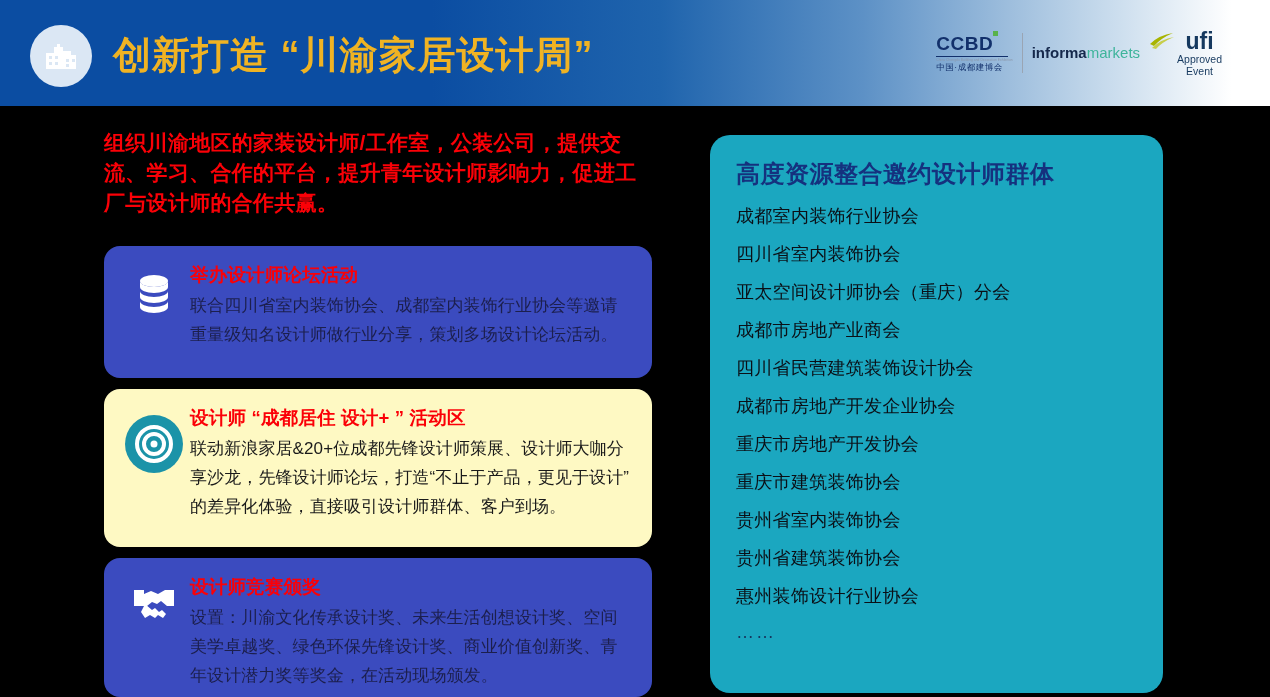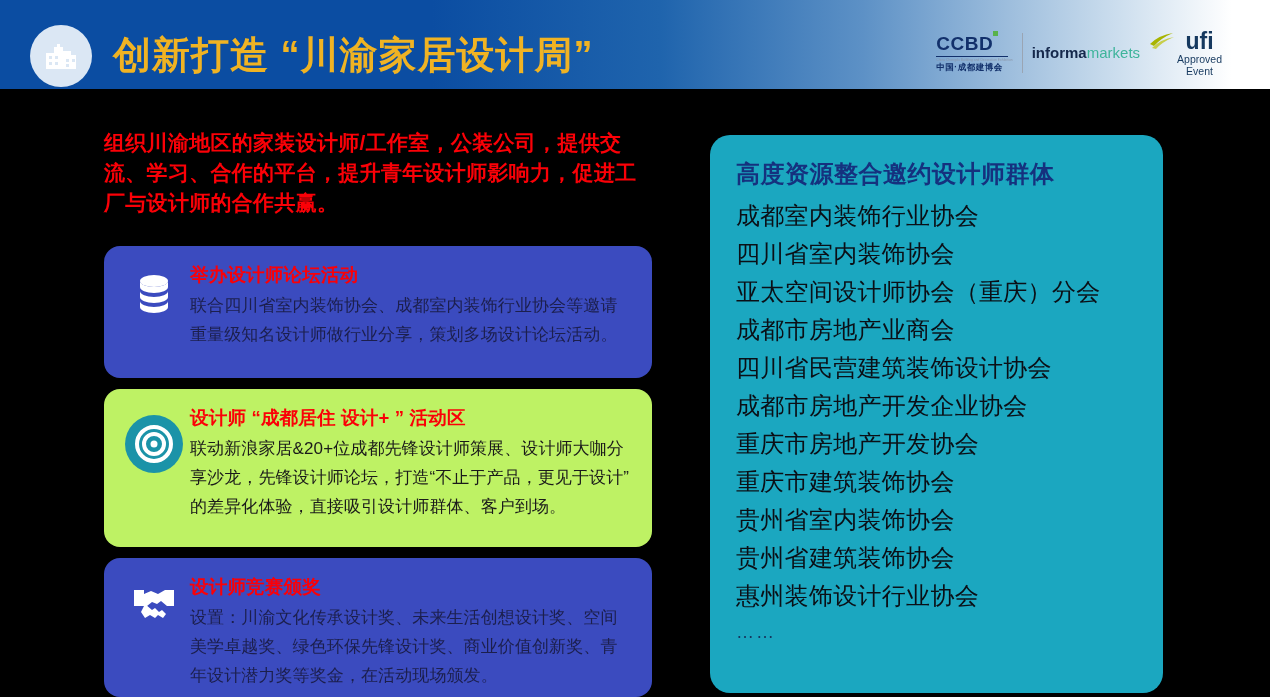--- a/index.html
+++ b/index.html
@@ -13,21 +13,21 @@
     overflow: hidden;
     font-family: "Liberation Sans", "DejaVu Sans", sans-serif;
     position: relative;
   }
 
   
   .header {
     position: absolute;
     left: 0; top: 0;
     width: 1270px;
-    height: 89px;
+    height: 106px;
     background: linear-gradient(to right,
         #0b4da2 0%, #0b4da2 34%, #1f64ad 52%,
         #5d91c6 68%, #9bbcdc 79%, #ccdeee 88%, #ffffff 97%, #ffffff 100%);
     overflow: hidden;
   }
   .header-icon-circle {
     position: absolute;
     left: 30px; top: 25px;
     width: 62px; height: 62px;
     border-radius: 50%;
@@ -63,21 +63,21 @@
     position: relative; display: inline-block;
   }
   .ccbd-dot {
     position: absolute; right: -5px; top: -3px;
     width: 5px; height: 5px; background: #59b24b;
   }
   .ccbd-rule {
     width: 72px; height: 1px; background: #12306b; margin: 2px 0 1px 0;
   }
   .ccbd-en { font-size: 3.2px; color: #8a96a8; line-height: 4px; letter-spacing: 0.1px; }
-  .ccbd-cn { font-size: 8.5px; font-weight: bold; color: #12306b; line-height: 11px; letter-spacing: 0.5px; }
+  .ccbd-cn { font-size: 8.5px; font-weight: normal; color: #12306b; line-height: 11px; letter-spacing: 0.5px; }
   .logo-divider { width: 1px; height: 40px; background: #9aa5b3; }
   .informa {
     font-size: 15px; line-height: 16px; white-space: nowrap;
   }
   .informa .inf { color: #15284b; font-weight: bold; }
   .informa .mkt { color: #3eb49b; }
   .ufi-block {
     display: flex; align-items: flex-start; gap: 2px; justify-content: space-between;
   }
   .ufi-text { text-align: center; line-height: 12px; }
@@ -107,21 +107,21 @@
   .card {
     position: absolute;
     left: 104px;
     width: 548px;
     border-radius: 16px;
     box-sizing: border-box;
     display: flex;
     padding: 16px 16px 8px 14px;
   }
   .card-blue { background: #3b4bbf; }
-  .card-light { background: #bef264; }
+  .card-light { background: #fef9c3; }
   .card1 { top: 140px; height: 132px; }
   .card2 { top: 283px; height: 158px; }
   .card3 { top: 452px; height: 139px; }
 
   .card-icon {
     width: 72px;
     flex: 0 0 72px;
     display: flex;
     align-items: flex-start;
     justify-content: center;
@@ -158,21 +158,21 @@
   .panel-title {
     color: #15317e;
     font-size: 24px;
     font-weight: bold;
     line-height: 34px;
     margin-bottom: 6px;
     letter-spacing: 0.5px;
   }
   .panel-item {
     color: #0b0f16;
-    font-size: 24px;
+    font-size: 18px;
     line-height: 38px;
     letter-spacing: 0.3px;
     white-space: nowrap;
   }
   .panel-ellipsis {
     color: #16365e;
     font-size: 18px;
     line-height: 34px;
     letter-spacing: 2px;
   }

